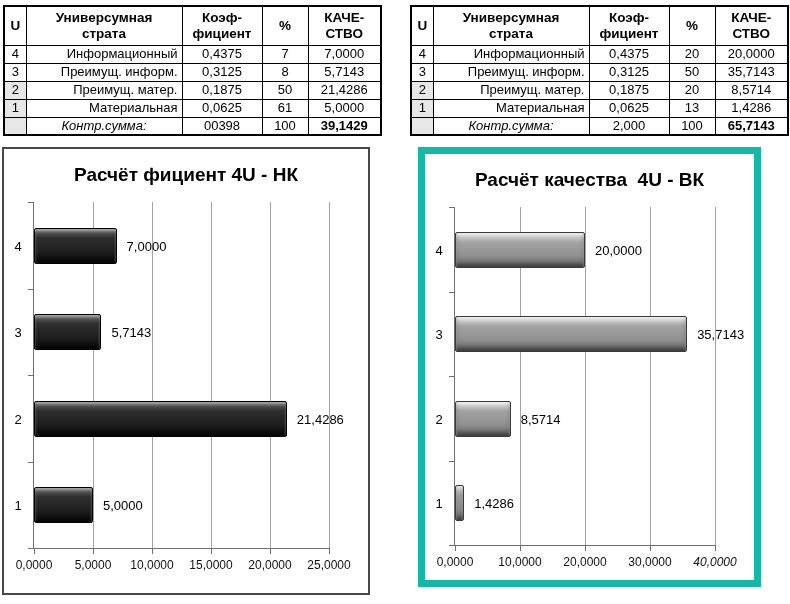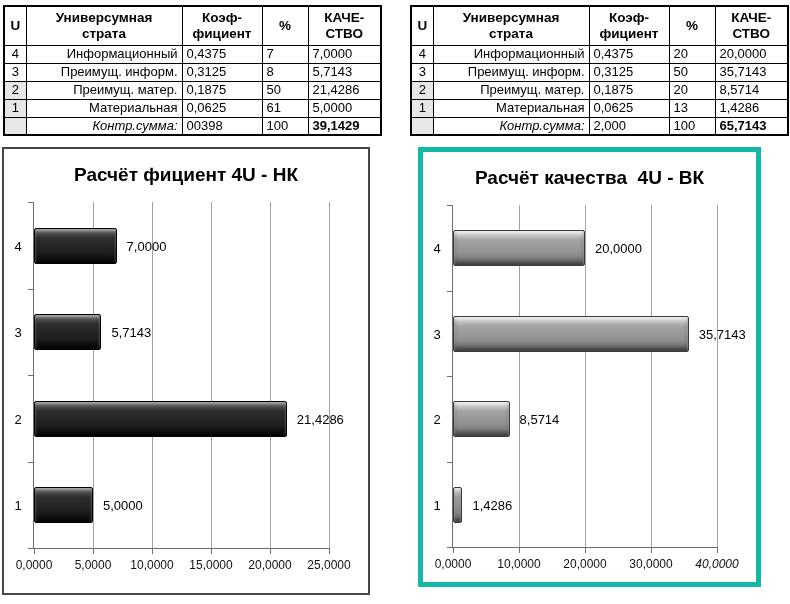--- a/index.html
+++ b/index.html
@@ -30,29 +30,29 @@
   .data-table col.col-quality { width: 73px; }
   .data-table th, .data-table td { border: 1px solid #000; padding: 1px 4px; overflow: hidden; }
   .data-table th {
     font-weight: bold; text-align: center; vertical-align: middle;
     white-space: pre-line; height: 39px; font-size: 13.5px;
   }
   .data-table td { height: 18px; white-space: nowrap; }
   td.cell-u { text-align: center; padding: 1px 2px; }
   td.cell-u.shaded { background: #e7e7e7; }
   td.cell-name { text-align: right; }
-  td.cell-num { text-align: left; }
-  tr.total-row td.cell-label { font-style: italic; text-align: right; }
+  td.cell-num { text-align: center; }
+  tr.total-row td.cell-label { font-style: italic; text-align: center; }
   tr.total-row td.cell-quality { font-weight: bold; }
 
   
   .charts-row { display: flex; margin-top: 11px; align-items: flex-start; }
   .chart { position: relative; background: #fff; }
   .chart--nk { width: 368px; height: 448px; margin-left: 2px;  border: 2px solid #474747; }
-  .chart--vk { width: 343px; height: 440px; margin-left: 48px; border: 5px solid #14b8a6; }
+  .chart--vk { width: 343px; height: 440px; margin-left: 48px; border: 7px solid #14b8a6; }
   .chart-title {
     position: absolute; top: 15px; left: 0; right: 0;
     text-align: center; font-weight: bold; font-size: 19px;
     white-space: pre; color: #000;
   }
   .plot {
     position: absolute; left: 29px; right: 39px; top: 53px; bottom: 44px;
     border-left: 1px solid #6f6f6f; border-bottom: 1px solid #6f6f6f;
   }
   .chart--vk .plot { bottom: 34px; }

